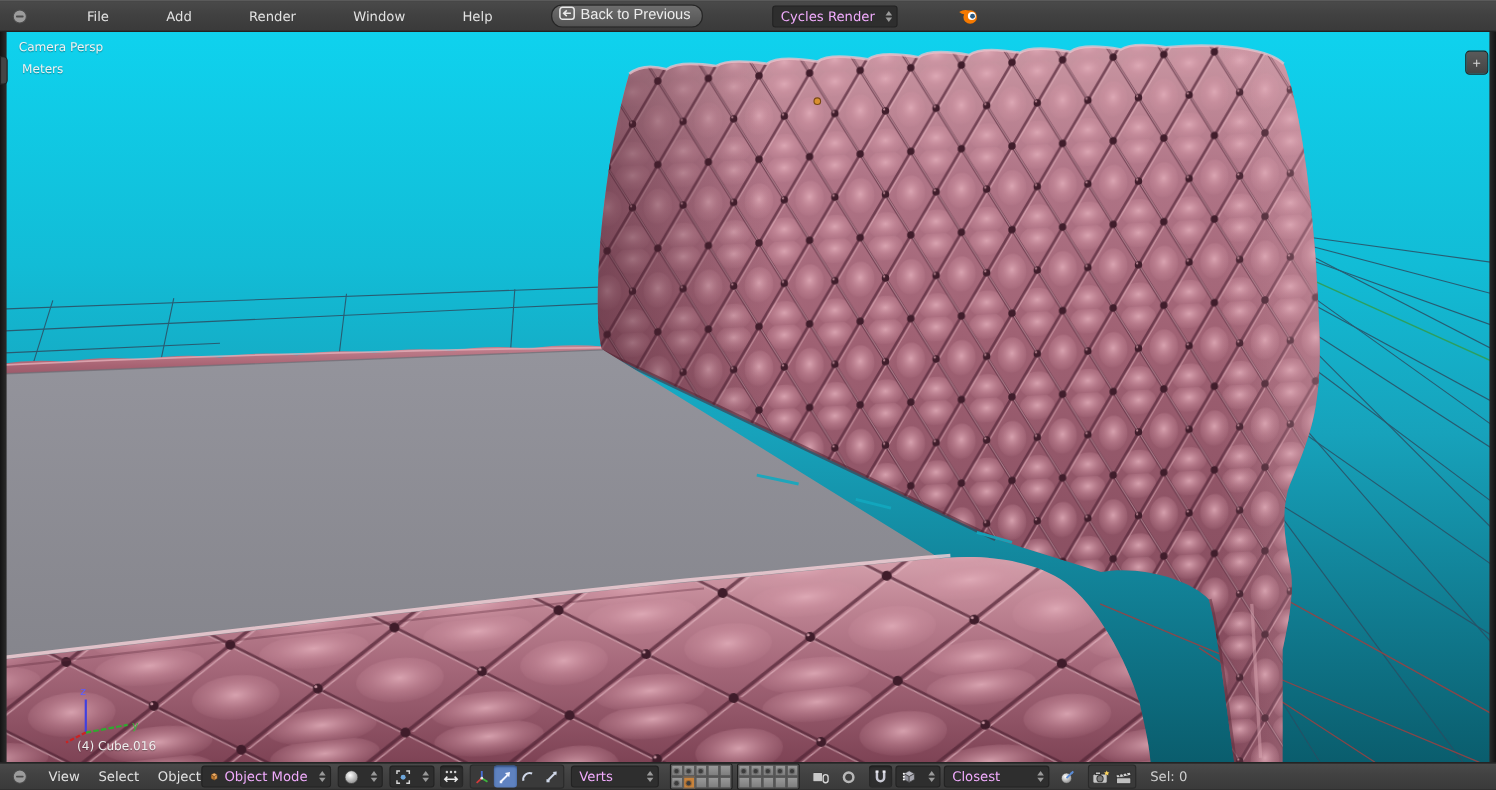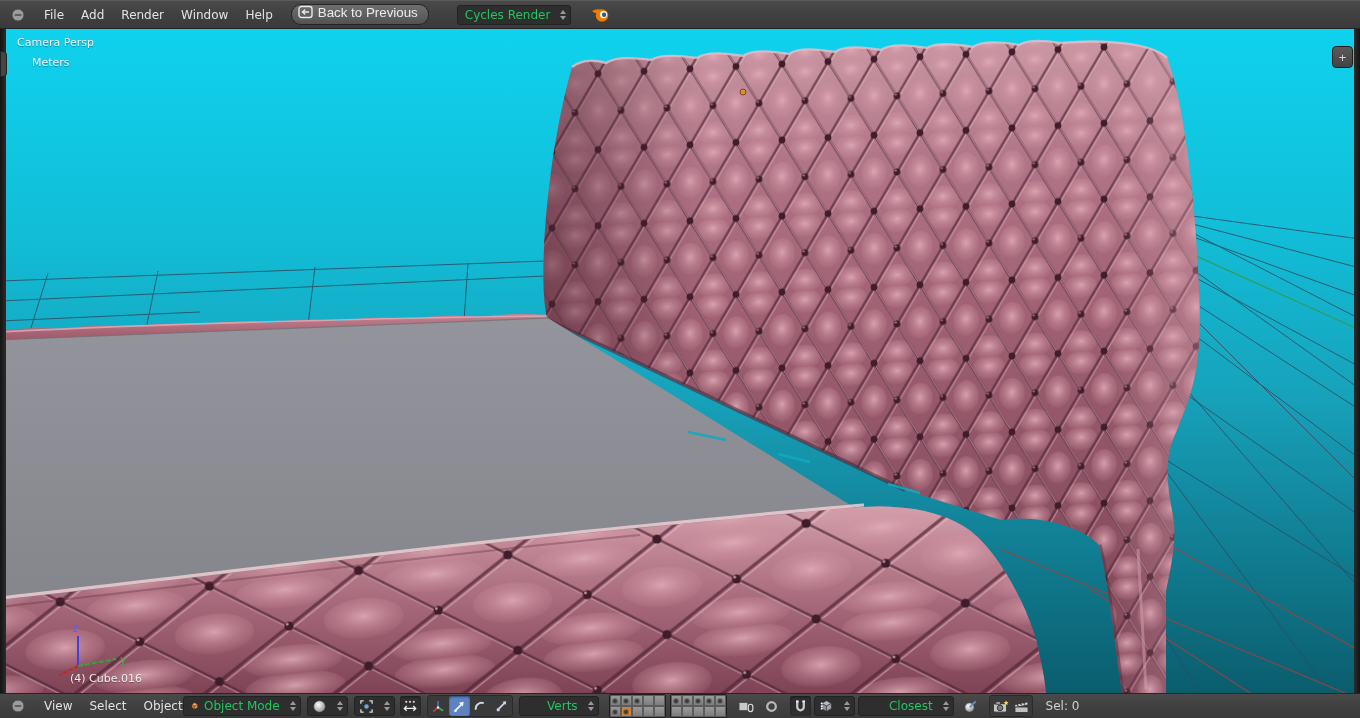--- a/index.html
+++ b/index.html
@@ -8,55 +8,55 @@
   }
   *{box-sizing:border-box;margin:0;padding:0;}
   html,body{width:1360px;height:718px;overflow:hidden;background:#222;
     font-family:"DejaVu Sans","Liberation Sans",sans-serif;}
   .app{position:relative;width:1360px;height:718px;}
 
   
   .bar{position:absolute;left:0;width:1360px;display:flex;align-items:center;
     background:linear-gradient(#4a4a4a,var(--header-bg) 45%,#3a3a3a);
     border-bottom:1px solid #232323;color:var(--header-text);font-size:12px;}
-  .topbar{top:0;height:29px;border-top:1px solid #5a5a5a;}
+  .topbar{top:0;height:29px;border-top:1px solid #5a5a5a;gap:35px;}
   .bottombar{top:693px;height:25px;border-top:1px solid #262626;border-bottom:none;}
   .menu{margin-left:17px;cursor:default;color:#e2e2e2;}
   .ed-icon{margin-left:9px;display:inline-flex;}
   .icon-btn{display:inline-flex;align-items:center;justify-content:center;
     width:21px;height:20px;border-radius:3px;}
   .icon-btn.pressed{background:#2e2e2e;box-shadow:inset 0 1px 2px #1a1a1a;}
   .icon-btn.active{background:var(--active-btn);box-shadow:inset 0 1px 2px #2c4a7c;}
   .btn-group{display:inline-flex;background:#3a3a3a;border:1px solid #2a2a2a;border-radius:3px;}
   .pill-btn{display:inline-flex;gap:5px;height:21px;padding:0 10px 16px 6px;
     margin-left:18px;background:linear-gradient(#6e6e6e,#535353);border:1px solid #252525;
     border-radius:10px;color:#ececec;}
   .select{display:inline-flex;align-items:center;height:20px;padding:0 4px 0 7px;
-    background:var(--select-bg);border:1px solid #222;border-radius:3px;color:#22c55e;gap:6px;text-align:right;}
+    background:var(--select-bg);border:1px solid #222;border-radius:3px;color:#f0abfc;gap:6px;}
   .select .lbl{flex:1;white-space:nowrap;}
   .stepper{display:inline-flex;flex-direction:column;gap:2px;margin-left:4px;}
   .stepper i{width:0;height:0;border-left:3.5px solid transparent;border-right:3.5px solid transparent;}
   .stepper .up{border-bottom:4px solid #9a9a9a;}
   .stepper .dn{border-top:4px solid #9a9a9a;}
   .stats{margin-left:10px;color:#c3c3c3;font-size:11.5px;white-space:nowrap;}
 
   
   .layer-group{display:grid;grid-template-columns:repeat(5,11px);grid-auto-rows:11px;
     border:1px solid #1e1e1e;border-radius:2px;overflow:hidden;}
   .layer-cell{position:relative;background:#8e8e8e;border:1px solid #5c5c5c;
     background:linear-gradient(#9a9a9a,#7d7d7d);}
   .layer-cell.active{background:var(--active-layer);}
   .layer-dot{position:absolute;left:50%;top:50%;width:4px;height:4px;margin:-2px 0 0 -2px;
     border-radius:50%;background:#3c3c3c;box-shadow:0 0 0 1px #00000033;}
 
   
   .viewport{position:absolute;top:29px;left:0;width:1360px;height:664px;overflow:hidden;}
   .vp-label{position:absolute;color:#f2f2f2;font-size:11px;text-shadow:0 1px 1px #00000055;}
   .vp-view{left:17px;top:7px;}
-  .vp-units{left:32px;top:27px;}
+  .vp-units{left:20px;top:27px;}
   .vp-obj{left:70px;top:643px;color:#efefef;}
   .add-panel{position:absolute;left:1332px;top:17px;width:21px;height:22px;
     background:linear-gradient(#5a5a5a,#434343);border:1px solid #1f1f1f;border-radius:4px;
     color:#d5d5d5;font-size:13px;line-height:19px;text-align:center;}
   .edge{position:absolute;top:0;height:664px;width:6px;
     background:linear-gradient(90deg,#141414,#2c2c2c);}
   .edge.left{left:0;}
   .edge.right{left:1354px;background:linear-gradient(90deg,#2c2c2c,#141414);}
   .edge-nub{position:absolute;left:0;top:22px;width:7px;height:26px;background:#454545;
     border:1px solid #222;border-radius:0 4px 4px 0;}

